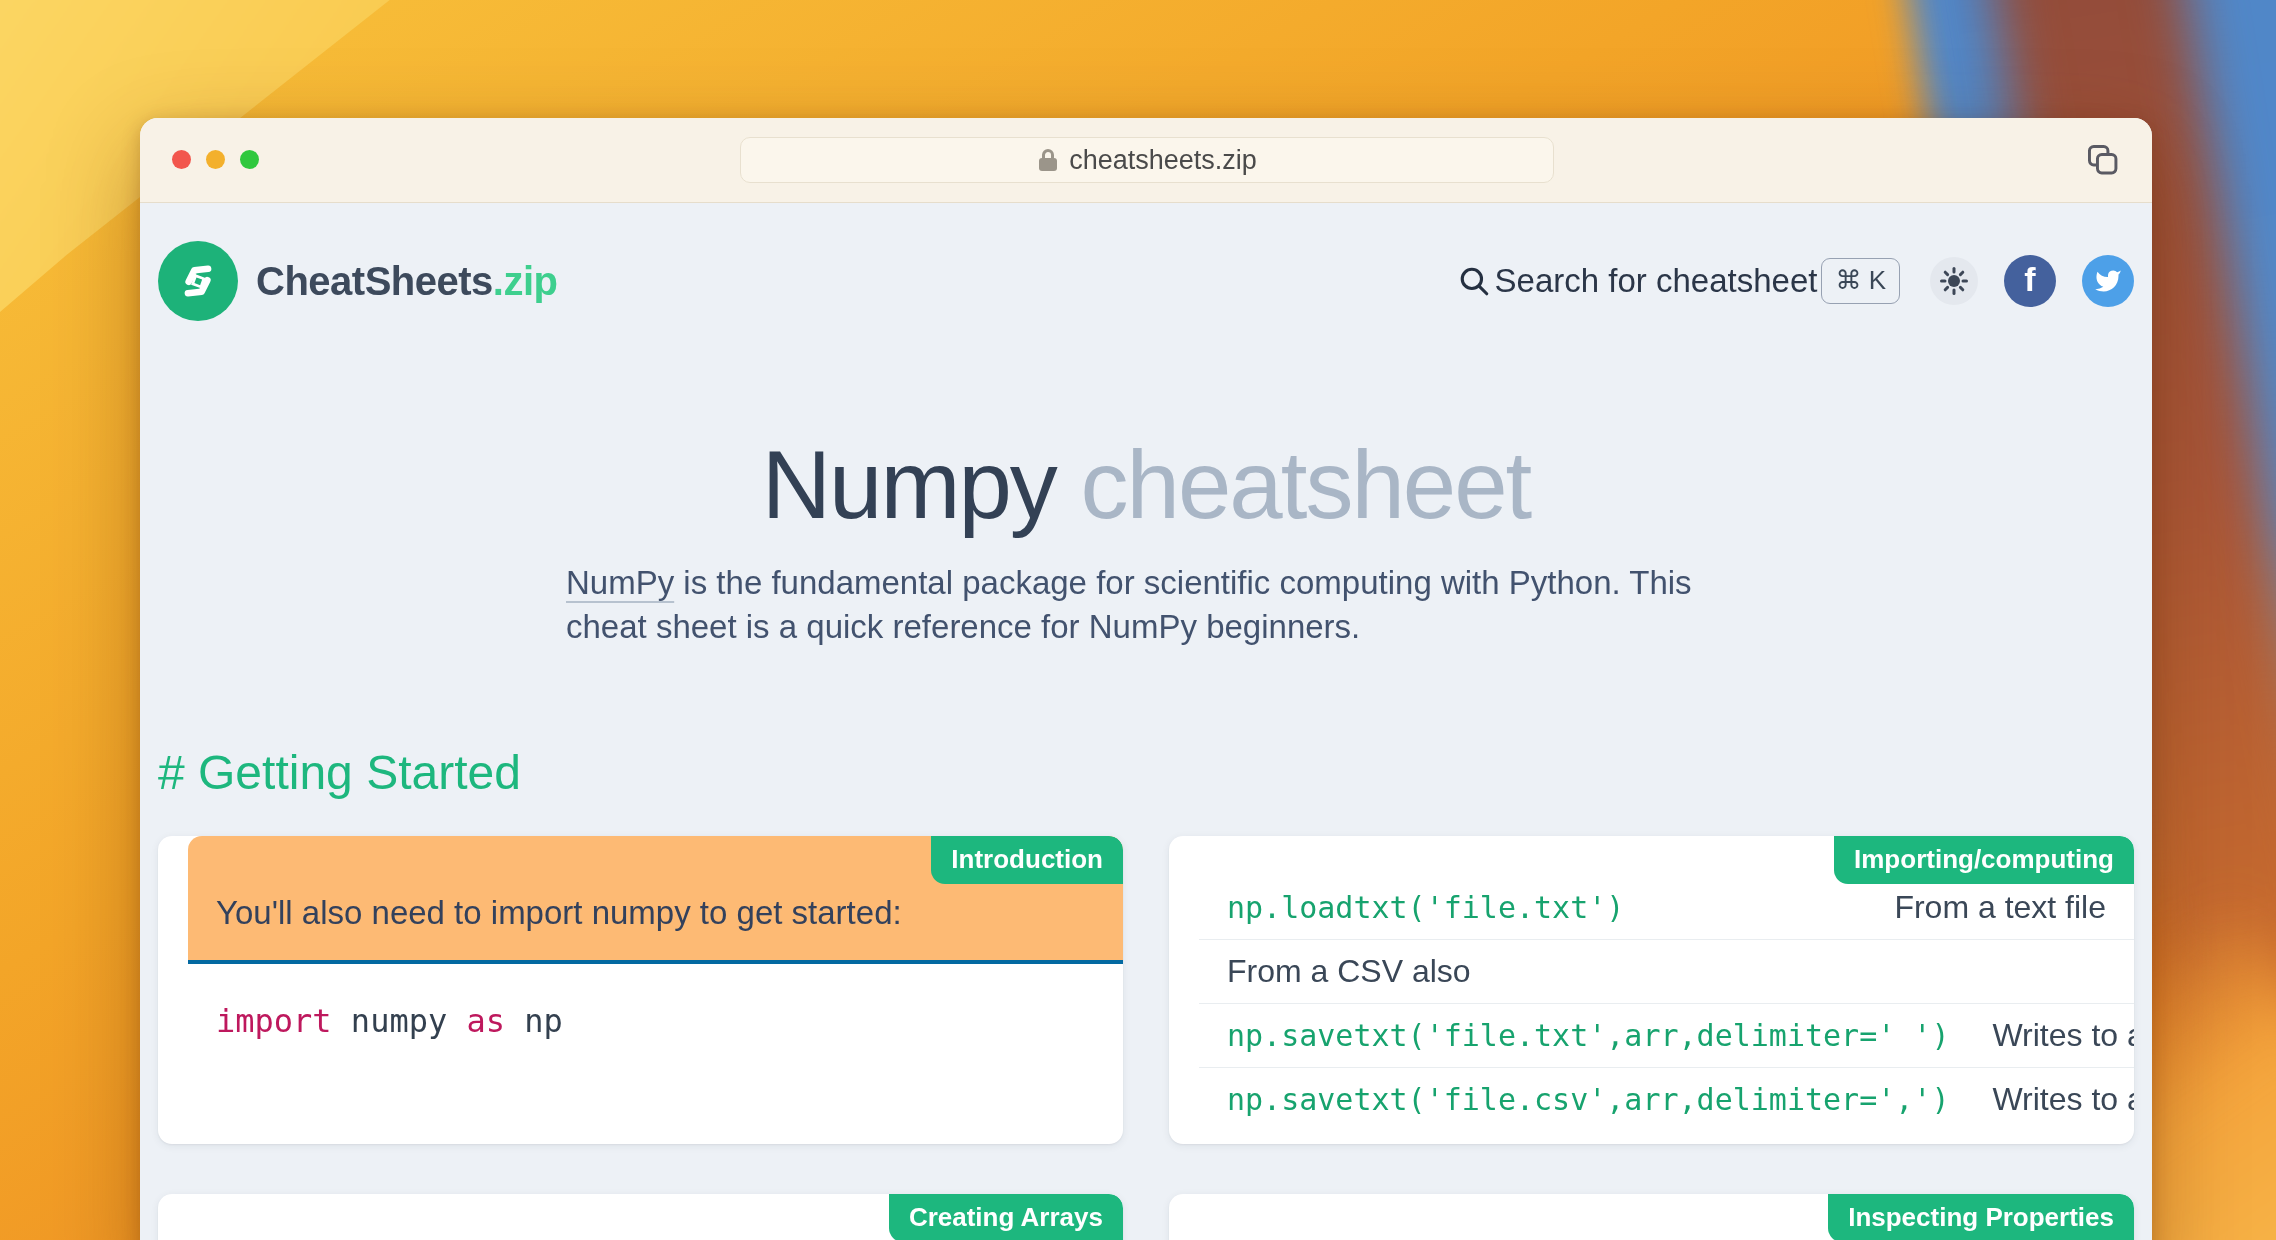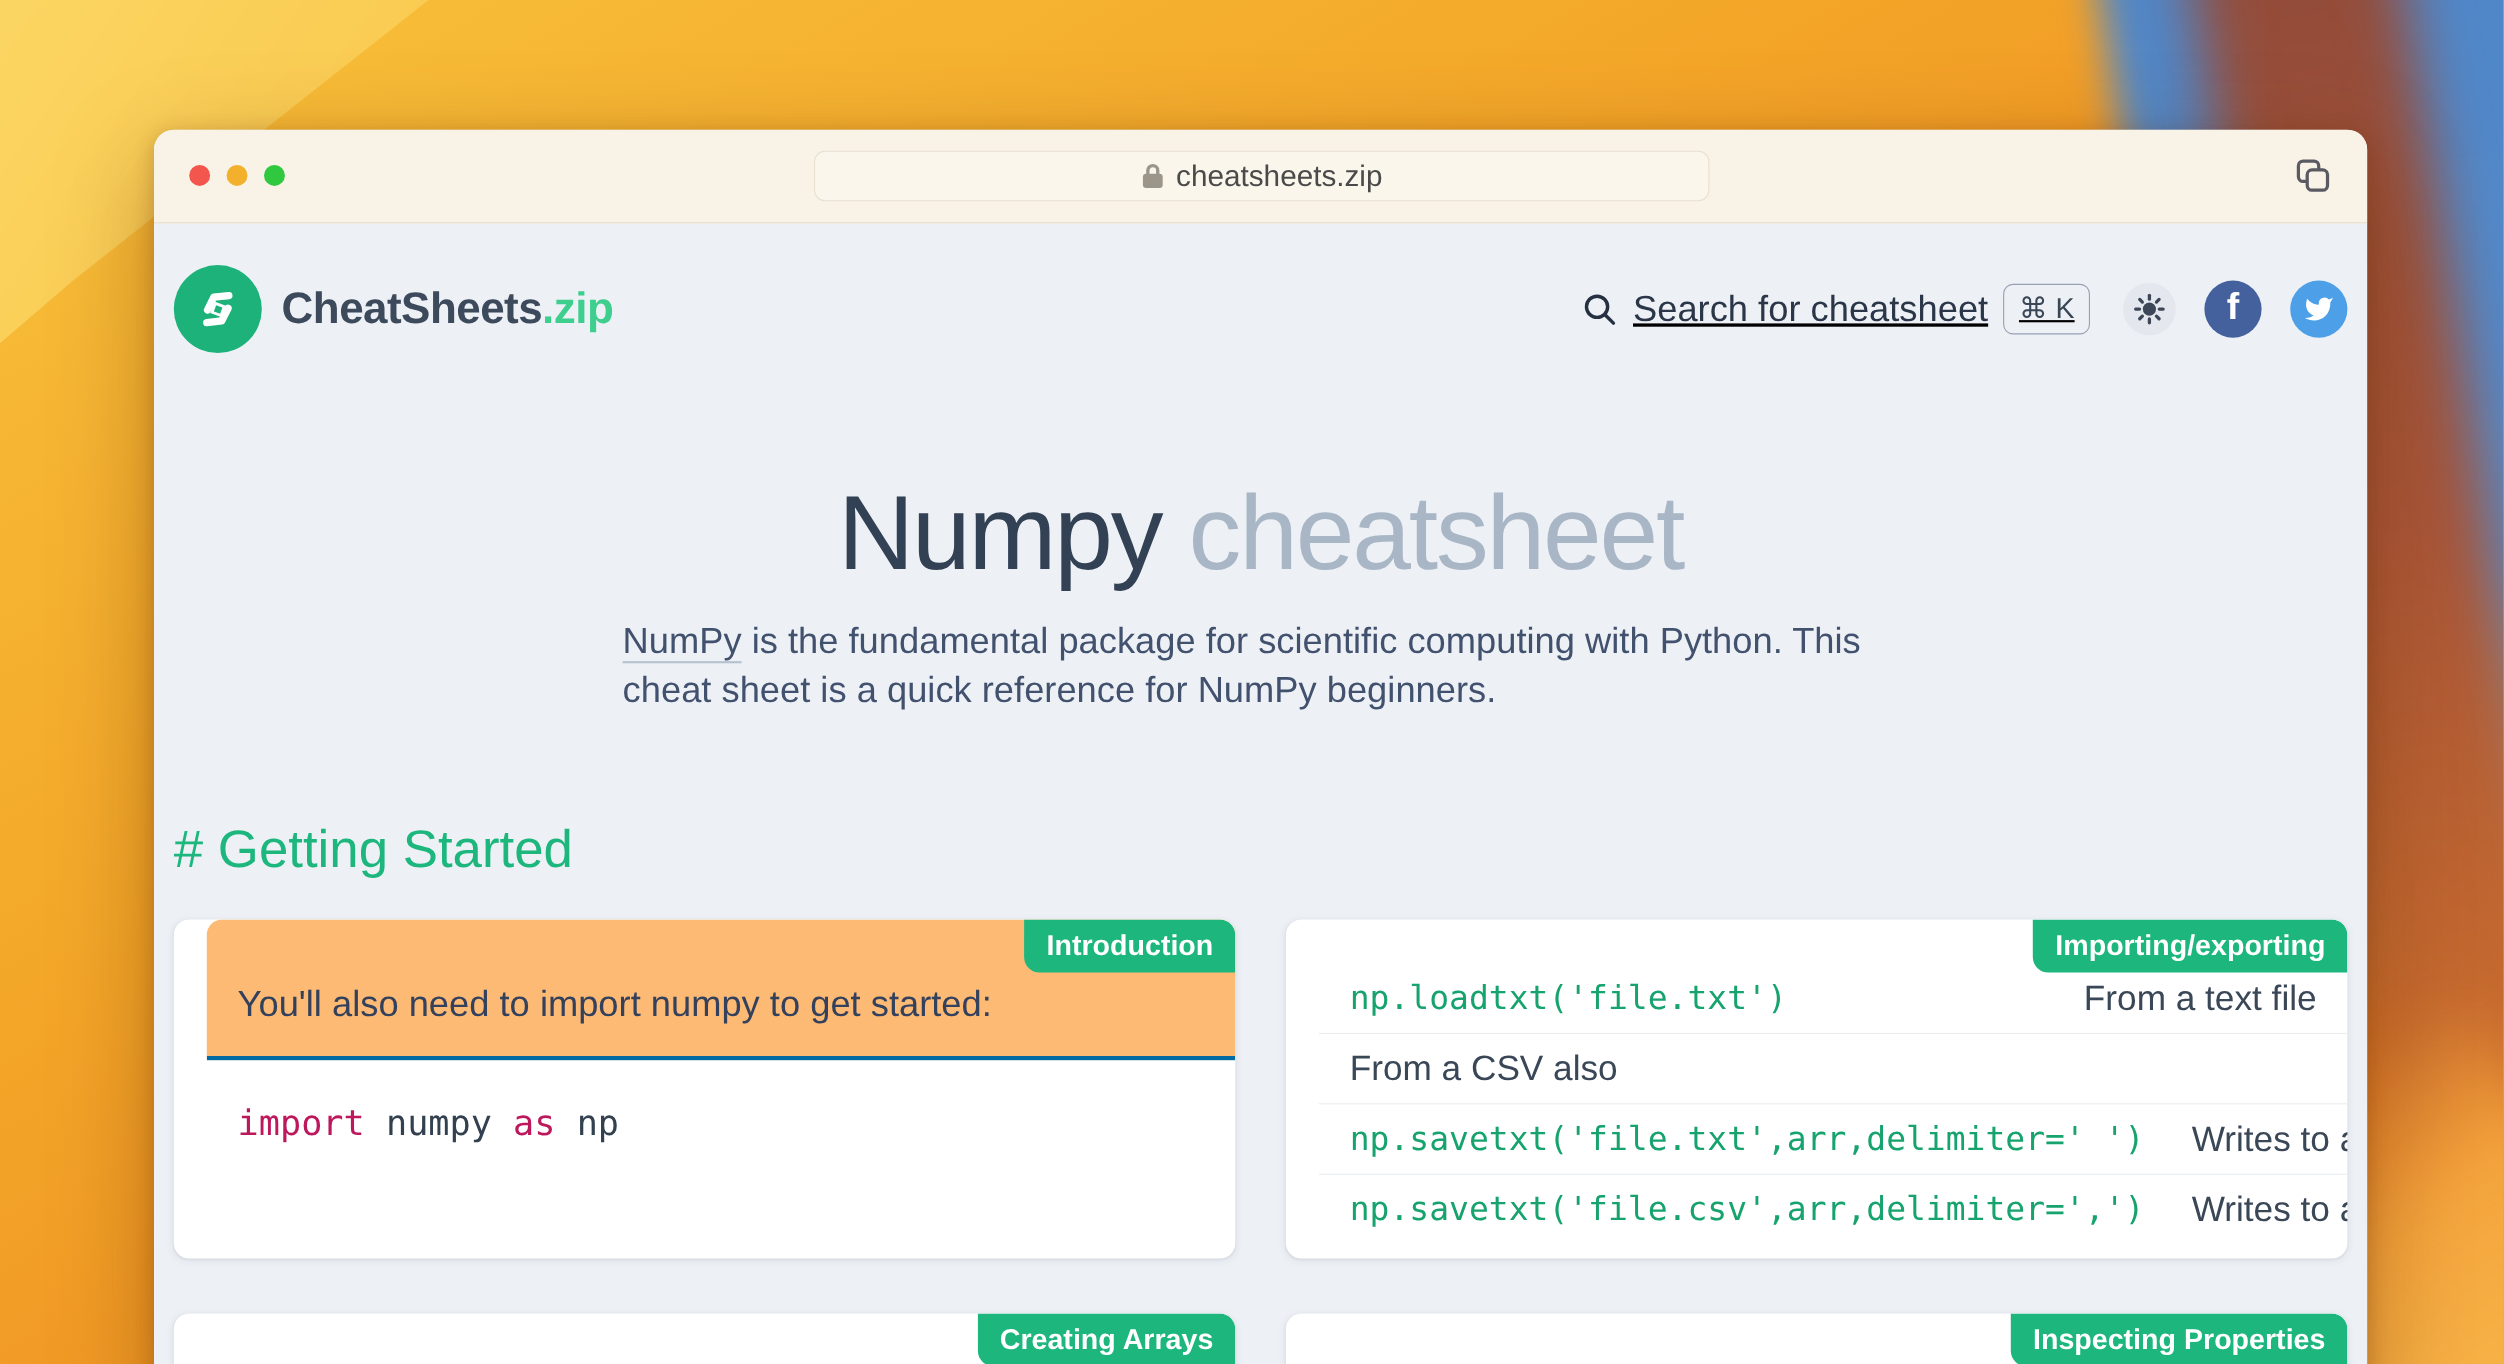--- a/index.html
+++ b/index.html
@@ -38,21 +38,21 @@
     font-size:27px;color:#4a4a4a;}
   .copybtn{position:absolute;right:33px;top:26px;width:32px;height:32px;display:flex;align-items:center;justify-content:center;}
 
   
   .content{padding:0 18px;}
   .siteheader{margin-top:38px;height:80px;display:flex;align-items:center;}
   .logo{width:80px;height:80px;border-radius:50%;background:#1db279;display:flex;align-items:center;justify-content:center;flex:0 0 auto;}
   .brand{margin-left:18px;font-size:40px;font-weight:700;color:#3d4a5c;letter-spacing:-.5px;}
   .brand .tld{color:#3ecf8e;}
   .spacer{flex:1;}
-  .searchbox{display:flex;align-items:center;gap:14px;cursor:pointer;text-decoration:underline;}
+  .searchbox{display:flex;align-items:center;gap:4px;cursor:pointer;}
   .searchlabel{font-size:33px;color:#2b3648;}
   .kbd{border:1.5px solid #97a1b2;border-radius:9px;padding:6px 13px;font-size:26px;color:#3a4757;line-height:1.2;}
   .circle-btn{border-radius:50%;display:flex;align-items:center;justify-content:center;}
   .sunbtn{width:48px;height:48px;background:#e4e8ee;margin-left:30px;}
   .fbbtn{width:52px;height:52px;background:#44619d;margin-left:26px;color:#fff;font-size:34px;font-weight:700;}
   .twbtn{width:52px;height:52px;background:#4da0e8;margin-left:26px;}
 
   .hero-title{margin-top:116px;text-align:center;font-size:96px;font-weight:500;letter-spacing:-2px;line-height:1;}
   .hero-title .dark{color:#334155;}
   .hero-title .light{color:#a9b6c6;}
@@ -162,21 +162,21 @@
 
     <div class="grid">
 
       <div class="card">
         <div class="badge">Introduction</div>
         <div class="card-head">You'll also need to import numpy to get started:</div>
         <div class="card-codeblock"><span class="kw">import</span><span> numpy </span><span class="kw">as</span><span> np</span></div>
       </div>
 
       <div class="card">
-        <div class="badge">Importing/exporting</div>
+        <div class="badge">Importing/computing</div>
         <div class="card-rows">
             <div class="card-row">
               <code class="row-code">np.loadtxt('file.txt')</code>
               <div class="row-desc">From a text file</div>
             </div>
             <div class="card-row">
               <div class="row-desc">From a CSV also</div>
             </div>
             <div class="card-row">
               <code class="row-code">np.savetxt('file.txt',arr,delimiter=' ')</code>

